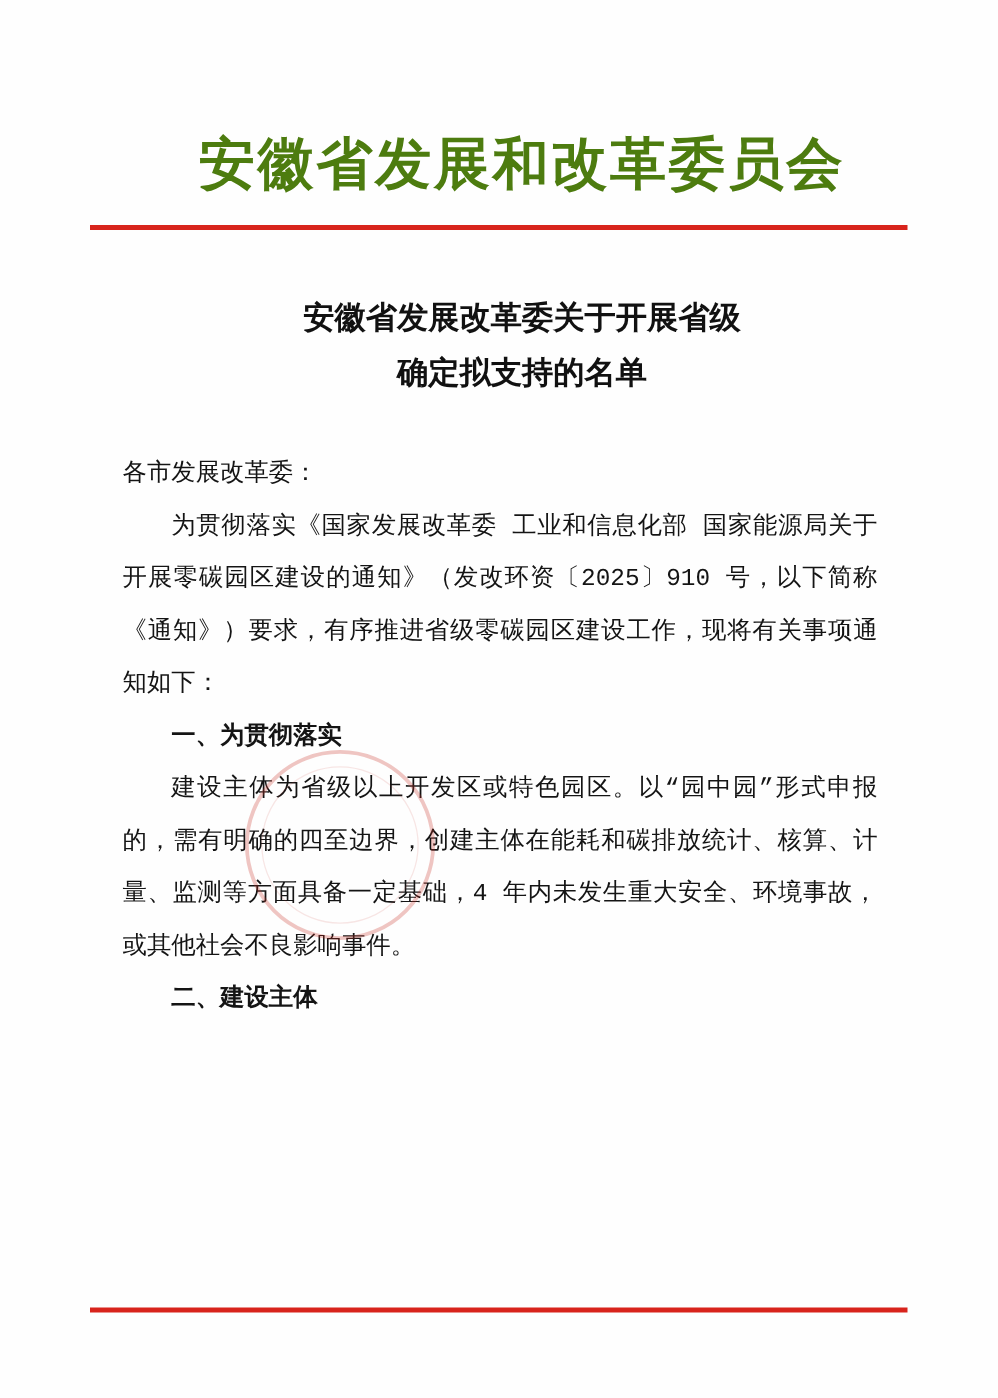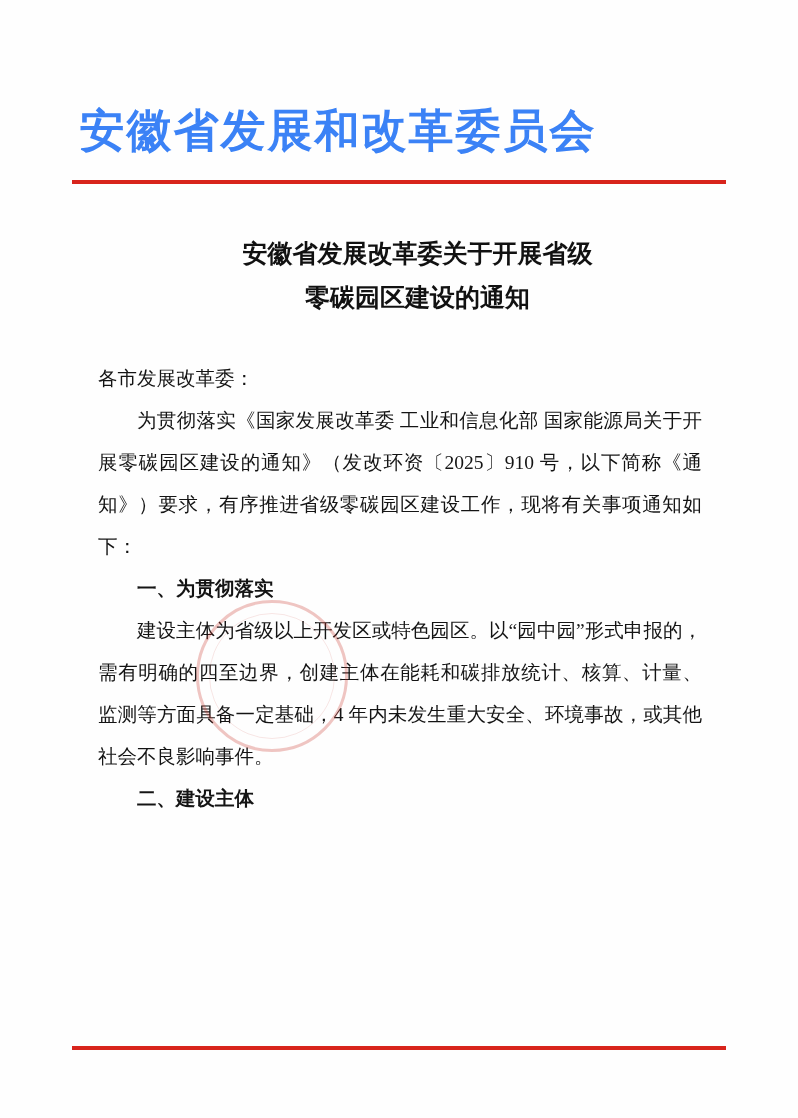--- a/index.html
+++ b/index.html
@@ -23,22 +23,22 @@
     height: 1118px;
     background: #fefefe;
   }
 
   
   .org-title {
     position: absolute;
     left: 0;
     top: 104px;
     width: 676px;
-    text-align: center;
-    color: #3b82f6;
+    text-align: right;
+    color: #4d7c0f;
     font-family: "DejaVu Serif", "Liberation Serif", serif;
     font-weight: bold;
     font-size: 45px;
     letter-spacing: 2px;
     line-height: 1.2;
     white-space: nowrap;
   }
 
   
   .rule-top {
@@ -78,21 +78,21 @@
     white-space: nowrap;
     margin-left: 37px;
   }
 
   
   .body-text {
     position: absolute;
     left: 98px;
     top: 358px;
     width: 604px;
-    font-family: Liberation Serif, serif;
+    font-family: Liberation Mono, monospace;
     font-size: 19.5px;
     line-height: 42px;
     color: #141414;
     text-align: justify;
     text-justify: inter-ideograph;
   }
   .body-text p {
     margin: 0;
     padding: 0;
   }
@@ -133,21 +133,21 @@
 <body>
 
 <div class="page">
 
   <div class="org-title">安徽省发展和改革委员会</div>
 
   <div class="rule-top"></div>
 
   <div class="doc-title">
     <span class="line">安徽省发展改革委关于开展省级</span>
-    <span class="line">零碳园区建设的通知</span>
+    <span class="line">确定拟支持的名单</span>
   </div>
 
   <div class="body-text">
     <p class="p-noindent">各市发展改革委：</p>
     <p class="p-indent">为贯彻落实《国家发展改革委 工业和信息化部 国家能源局关于开展零碳园区建设的通知》（发改环资〔2025〕910 号，以下简称《通知》）要求，有序推进省级零碳园区建设工作，现将有关事项通知如下：</p>
     <p class="p-heading">一、为贯彻落实</p>
     <p class="p-indent">建设主体为省级以上开发区或特色园区。以“园中园”形式申报的，需有明确的四至边界，创建主体在能耗和碳排放统计、核算、计量、监测等方面具备一定基础，4 年内未发生重大安全、环境事故，或其他社会不良影响事件。</p>
     <p class="p-heading">二、建设主体</p>
   </div>
 

